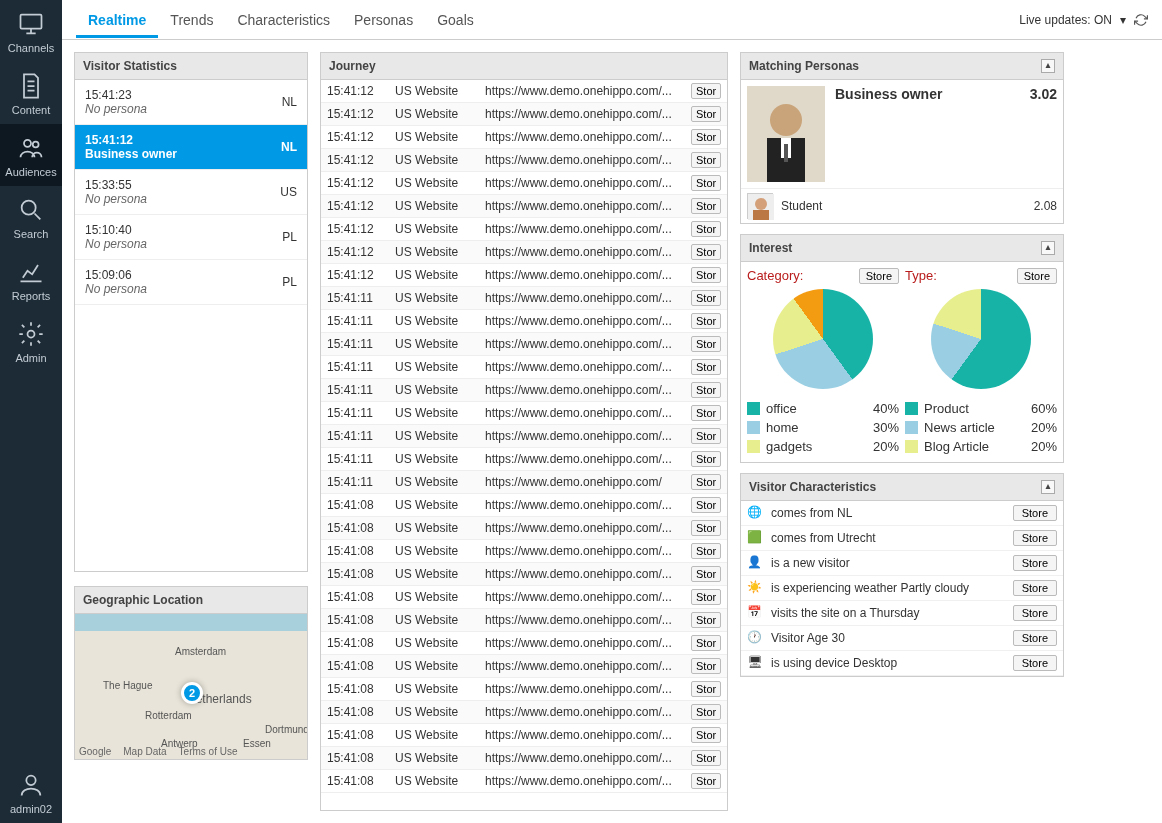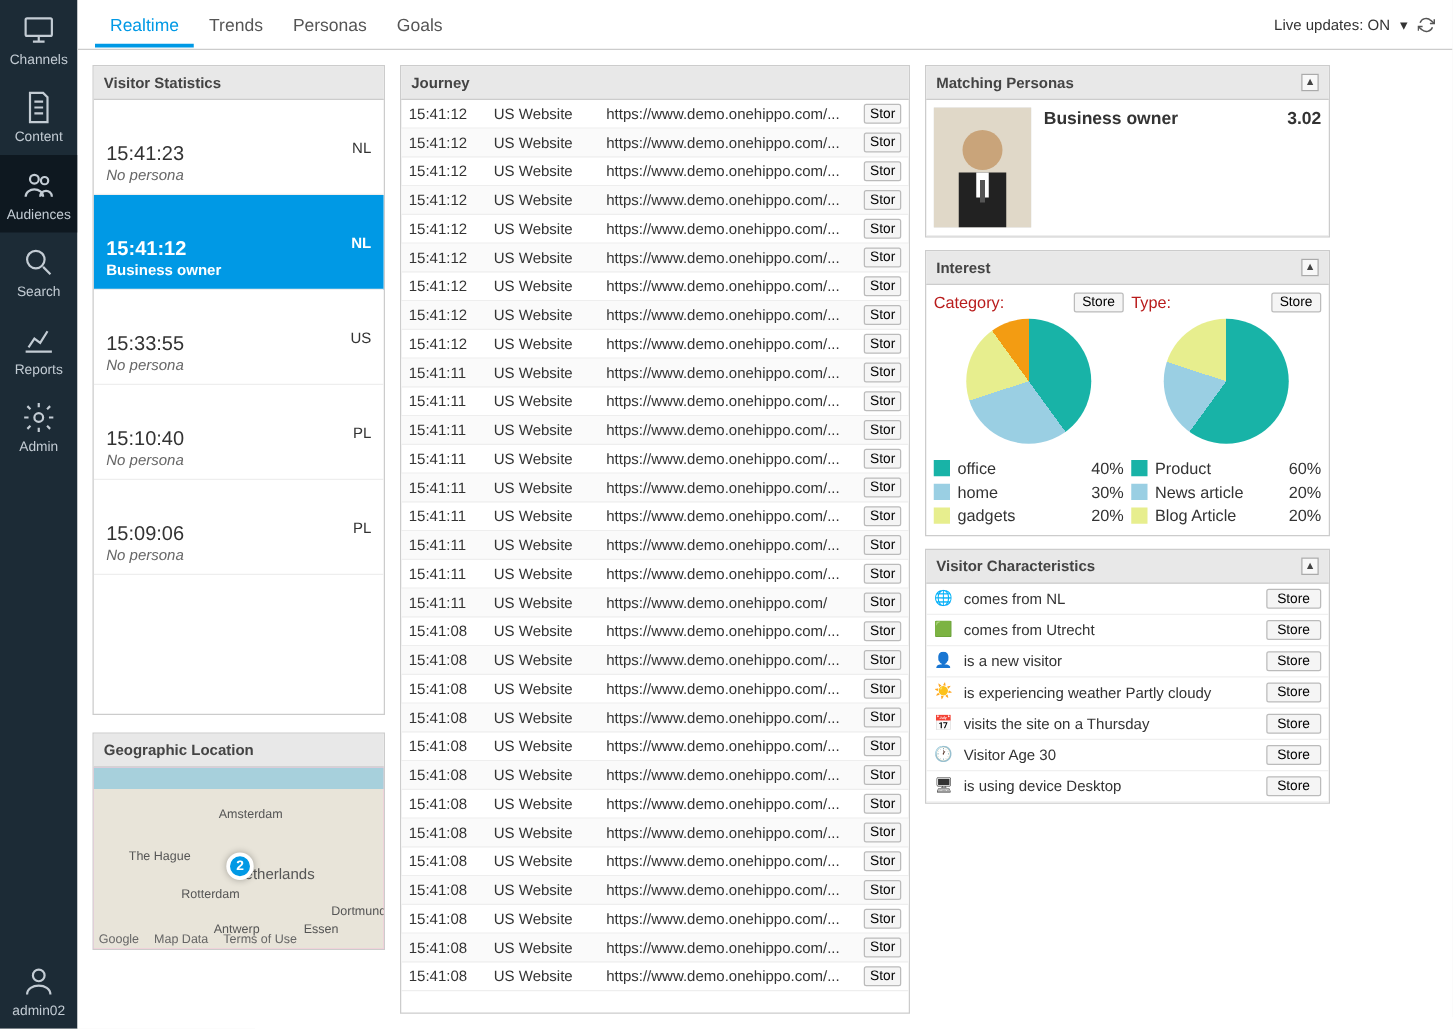--- a/index.html
+++ b/index.html
@@ -7,33 +7,33 @@
 .app { display: flex; width: 1162px; height: 823px; }
 .sidebar { width: 62px; background: #1c2b36; color: #c3ccd4; display: flex; flex-direction: column; }
 .sidebar-item { display: flex; flex-direction: column; align-items: center; padding: 10px 0 8px; cursor: pointer; }
 .sidebar-item.active { background: #0e1820; }
 .sidebar-item .icon { width: 28px; height: 28px; display: flex; align-items: center; justify-content: center; }
 .sidebar-item .label { font-size: 11px; margin-top: 4px; }
 .sidebar-spacer { flex: 1; }
 .main { flex: 1; display: flex; flex-direction: column; background: #fff; }
 .topbar { display: flex; align-items: center; border-bottom: 1px solid #ccc; padding: 0 14px; height: 40px; }
 .tab { padding: 10px 12px; color: #555; cursor: pointer; font-size: 14px; }
-.tab.active { color: #0099e5; font-weight: normal; border-bottom: 3px solid #0099e5; padding-bottom: 7px; }
+.tab.active { color: #0099e5; font-weight: bold; border-bottom: 3px solid #0099e5; padding-bottom: 7px; }
 .live-updates { margin-left: auto; display: flex; align-items: center; gap: 8px; color: #333; font-size: 12px; }
 .content { flex: 1; display: flex; gap: 12px; padding: 12px; overflow: hidden; }
 .col-left { width: 234px; display: flex; flex-direction: column; gap: 14px; }
 .col-mid { width: 408px; display: flex; flex-direction: column; }
 .col-right { width: 324px; display: flex; flex-direction: column; gap: 10px; }
 .panel { border: 1px solid #ccc; display: flex; flex-direction: column; background: #fff; }
 .panel-header { background: #e8e8e8; border-bottom: 1px solid #ccc; padding: 6px 8px; font-weight: bold; font-size: 12px; color: #444; display: flex; align-items: center; }
 .panel-header .collapse-btn { margin-left: auto; width: 14px; height: 14px; border: 1px solid #aaa; text-align: center; line-height: 10px; font-size: 9px; background: #f8f8f8; cursor: pointer; }
 .visitor-list { flex: 1; overflow-y: auto; }
 .visitor-item { padding: 8px 10px; border-bottom: 1px solid #eee; display: flex; cursor: pointer; }
 .visitor-item .info { flex: 1; }
-.visitor-item .time { font-size: 16px; color: #333; margin-top: 27px; }
+.visitor-item .time { font-size: 12px; color: #333; }
 .visitor-item .persona { font-style: italic; color: #666; font-size: 12px; }
 .visitor-item .cc { font-size: 12px; color: #333; align-self: center; }
 .visitor-item.selected { background: #0099e5; color: #fff; }
 .visitor-item.selected .persona { color: #fff; font-weight: bold; font-style: normal; }
 .visitor-item.selected .time, .visitor-item.selected .cc { color: #fff; font-weight: bold; }
 .stats-panel { height: 520px; }
 .geo-panel .map { height: 145px; background:#f9a8d4; position:relative; overflow:hidden; }
 .journey-panel { flex: 1; display:flex; flex-direction:column; min-height:0; }
 .journey-body { flex:1; overflow-y:scroll; font-size:12px; }
 .journey-row { display:flex; align-items:center; border-bottom:1px solid #eee; padding: 3px 6px; gap: 12px; }
@@ -140,20 +140,21 @@
         <span class="label">admin02</span>
       </div>
     </div>
 
   <div class="main">
 
     <div class="topbar">
       <div id="tabs" style="display:flex;">
           <div class="tab active">Realtime</div>
           <div class="tab">Trends</div>
+          <div class="tab">Characteristics</div>
           <div class="tab">Personas</div>
           <div class="tab">Goals</div>
         </div>
       <div class="live-updates">
         <span>Live updates: ON</span>
         <span>▾</span>
         <span>
           <svg width="14" height="14" viewBox="0 0 24 24" fill="none" stroke="#555" stroke-width="2">
               <path d="M23 4v6h-6M1 20v-6h6"></path>
               <path d="M3.5 9a9 9 0 0 1 14.8-3.3L23 10M1 14l4.7 4.3A9 9 0 0 0 20.5 15"></path>
@@ -211,21 +212,21 @@
           <div class="panel-header">
               <span>Geographic Location</span>
             </div>
           <div class="map">
             <div class="map-land"></div>
             <div class="map-water"></div>
             <span class="map-label" style="left:100px;top:32px;">Amsterdam</span>
             <span class="map-label" style="left:28px;top:66px;">The Hague</span>
             <span class="map-label" style="left:112px;top:78px;font-size:12px;">Netherlands</span>
             <span class="map-label" style="left:70px;top:96px;">Rotterdam</span>
-            <span class="map-label" style="left:96px;top:124px;text-align:right;">Antwerp</span>
+            <span class="map-label" style="left:86px;top:124px;text-align:right;">Antwerp</span>
             <span class="map-label" style="left:168px;top:124px;">Essen</span>
             <span class="map-label" style="left:190px;top:110px;">Dortmund</span>
             <div class="map-marker">2</div>
             <div class="map-attr">
               <span>Google</span>
               <span>Map Data</span>
               <span>Terms of Use</span>
             </div>
           </div>
         </div>
@@ -440,20 +441,31 @@
                   <circle cx="39" cy="34" r="16" fill="#c9a47a"></circle>
                   <rect x="20" y="52" width="38" height="44" fill="#222"></rect>
                   <rect x="34" y="52" width="10" height="20" fill="#fff"></rect>
                   <rect x="37" y="58" width="4" height="18" fill="#555"></rect>
                 </svg>
             </div>
             <div class="meta">
               <span class="name">Business owner</span>
               <span class="score">3.02</span>
             </div>
+          </div>
+          <div class="persona-secondary">
+            <div class="avatar">
+              <svg width="26" height="26" viewBox="0 0 26 26">
+                  <rect width="26" height="26" fill="#eee"></rect>
+                  <circle cx="13" cy="10" r="6" fill="#d4a079"></circle>
+                  <rect x="5" y="16" width="16" height="10" fill="#b74"></rect>
+                </svg>
+            </div>
+            <span style="flex:1">Student</span>
+            <span>2.08</span>
           </div>
         </div>
 
         <div class="panel">
           <div class="panel-header">
             <span>Interest</span>
             <span class="collapse-btn">▴</span>
           </div>
           <div class="interest-body">
             <div class="interest-col">

